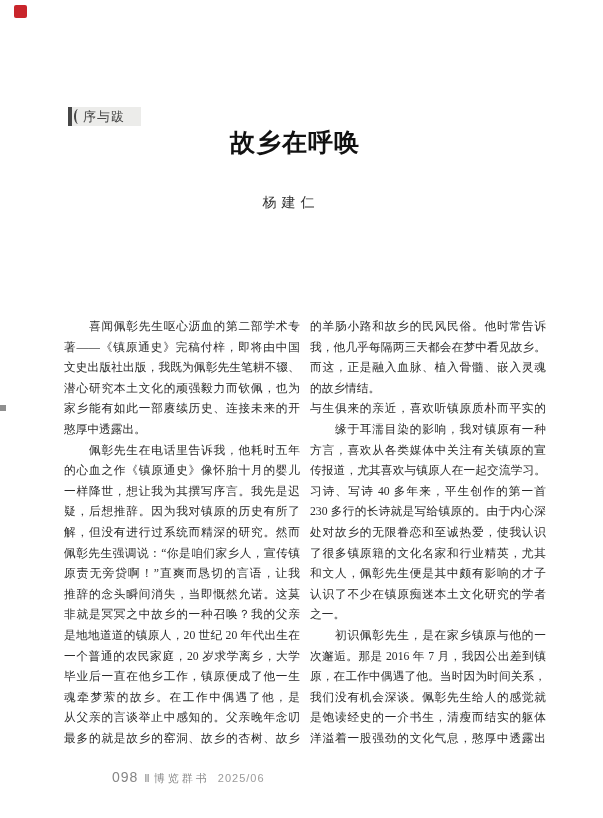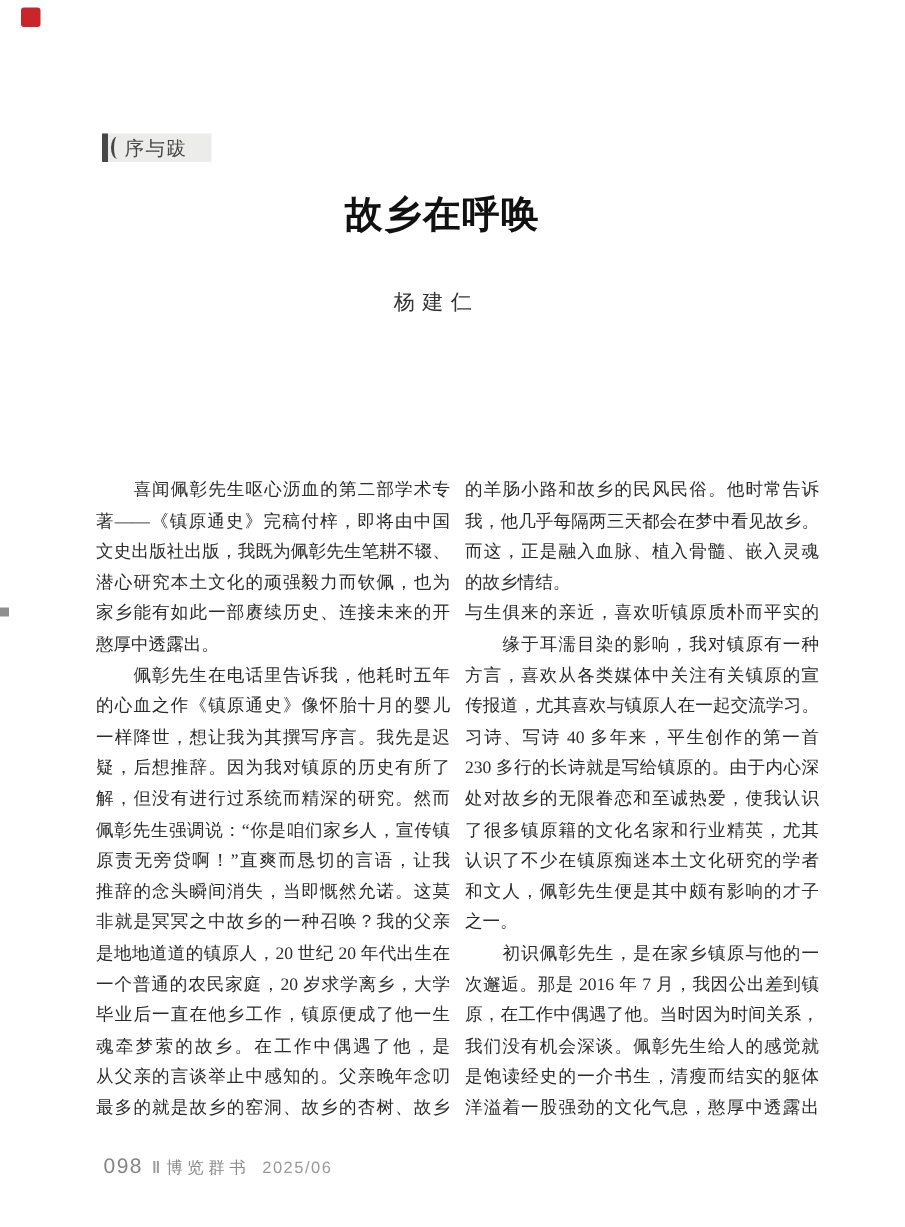--- a/index.html
+++ b/index.html
@@ -13,21 +13,21 @@
     position:relative;width:603px;height:818px;background:#ffffff;overflow:hidden;
     font-family:"Liberation Serif","DejaVu Serif",serif;color:var(--body-ink);
   }
   
   .corner-mark{
     position:absolute;left:14px;top:5px;width:13px;height:13px;
     background:var(--corner-mark);border-radius:2px;
   }
   
   .section-tag{
-    position:absolute;left:68px;top:89px;height:19px;min-width:73px;
+    position:absolute;left:68px;top:107px;height:19px;min-width:73px;
     background:var(--tag-bg);display:flex;align-items:center;
     font-family:"Liberation Sans","DejaVu Sans",sans-serif;
     font-size:13px;color:var(--tag-ink);padding-right:12px;
   }
   .tag-bar{width:4px;height:19px;background:var(--tag-ink);flex:0 0 auto;}
   .tag-bracket{
     width:6px;height:15px;margin-left:2px;margin-right:3px;flex:0 0 auto;
     border-left:2px solid var(--tag-ink);
     border-radius:70% 0 0 70% / 50% 0 0 50%;
   }
@@ -53,21 +53,21 @@
     text-align:justify;text-align-last:justify;text-justify:inter-ideograph;
     overflow:hidden;color:var(--body-ink);
   }
   .text-line.para-end{text-align-last:left;}
   
   .footer{
     position:absolute;left:69px;top:769px;height:18px;
     display:flex;align-items:baseline;color:var(--footer-ink);
     font-family:"Liberation Sans","DejaVu Sans",sans-serif;
   }
-  .page-number{font-size:14px;letter-spacing:1px;color:#858585;}
+  .page-number{font-size:14px;letter-spacing:1px;color:#858585;margin-left:43px;}
   .footer-sep{font-size:11px;margin:0 4px 0 6px;color:#9a9a9a;font-weight:700;}
   .magazine-name{font-size:11px;letter-spacing:3px;color:#8b8b8b;}
   .issue-number{font-size:11px;margin-left:8px;color:#9a9a9a;letter-spacing:1px;}
 </style>
 </head>
 <body>
 
 <div class="page">
 
   <div class="corner-mark"></div>
@@ -118,22 +118,22 @@
         <div class="text-line">而这，正是融入血脉、植入骨髓、嵌入灵魂</div>
         <div class="text-line para-end">的故乡情结。</div>
         <div class="text-line">与生俱来的亲近，喜欢听镇原质朴而平实的</div>
         <div class="text-line">　　缘于耳濡目染的影响，我对镇原有一种</div>
         <div class="text-line">方言，喜欢从各类媒体中关注有关镇原的宣</div>
         <div class="text-line">传报道，尤其喜欢与镇原人在一起交流学习。</div>
         <div class="text-line">习诗、写诗 40 多年来，平生创作的第一首</div>
         <div class="text-line">230 多行的长诗就是写给镇原的。由于内心深</div>
         <div class="text-line">处对故乡的无限眷恋和至诚热爱，使我认识</div>
         <div class="text-line">了很多镇原籍的文化名家和行业精英，尤其</div>
+        <div class="text-line">和文人，佩彰先生便是其中颇有影响的才子</div>
         <div class="text-line">认识了不少在镇原痴迷本土文化研究的学者</div>
-        <div class="text-line">和文人，佩彰先生便是其中颇有影响的才子</div>
         <div class="text-line para-end">之一。</div>
         <div class="text-line">　　初识佩彰先生，是在家乡镇原与他的一</div>
         <div class="text-line">次邂逅。那是 2016 年 7 月，我因公出差到镇</div>
         <div class="text-line">原，在工作中偶遇了他。当时因为时间关系，</div>
         <div class="text-line">我们没有机会深谈。佩彰先生给人的感觉就</div>
         <div class="text-line">是饱读经史的一介书生，清瘦而结实的躯体</div>
         <div class="text-line">洋溢着一股强劲的文化气息，憨厚中透露出</div>
       </div>
   </div>
 

